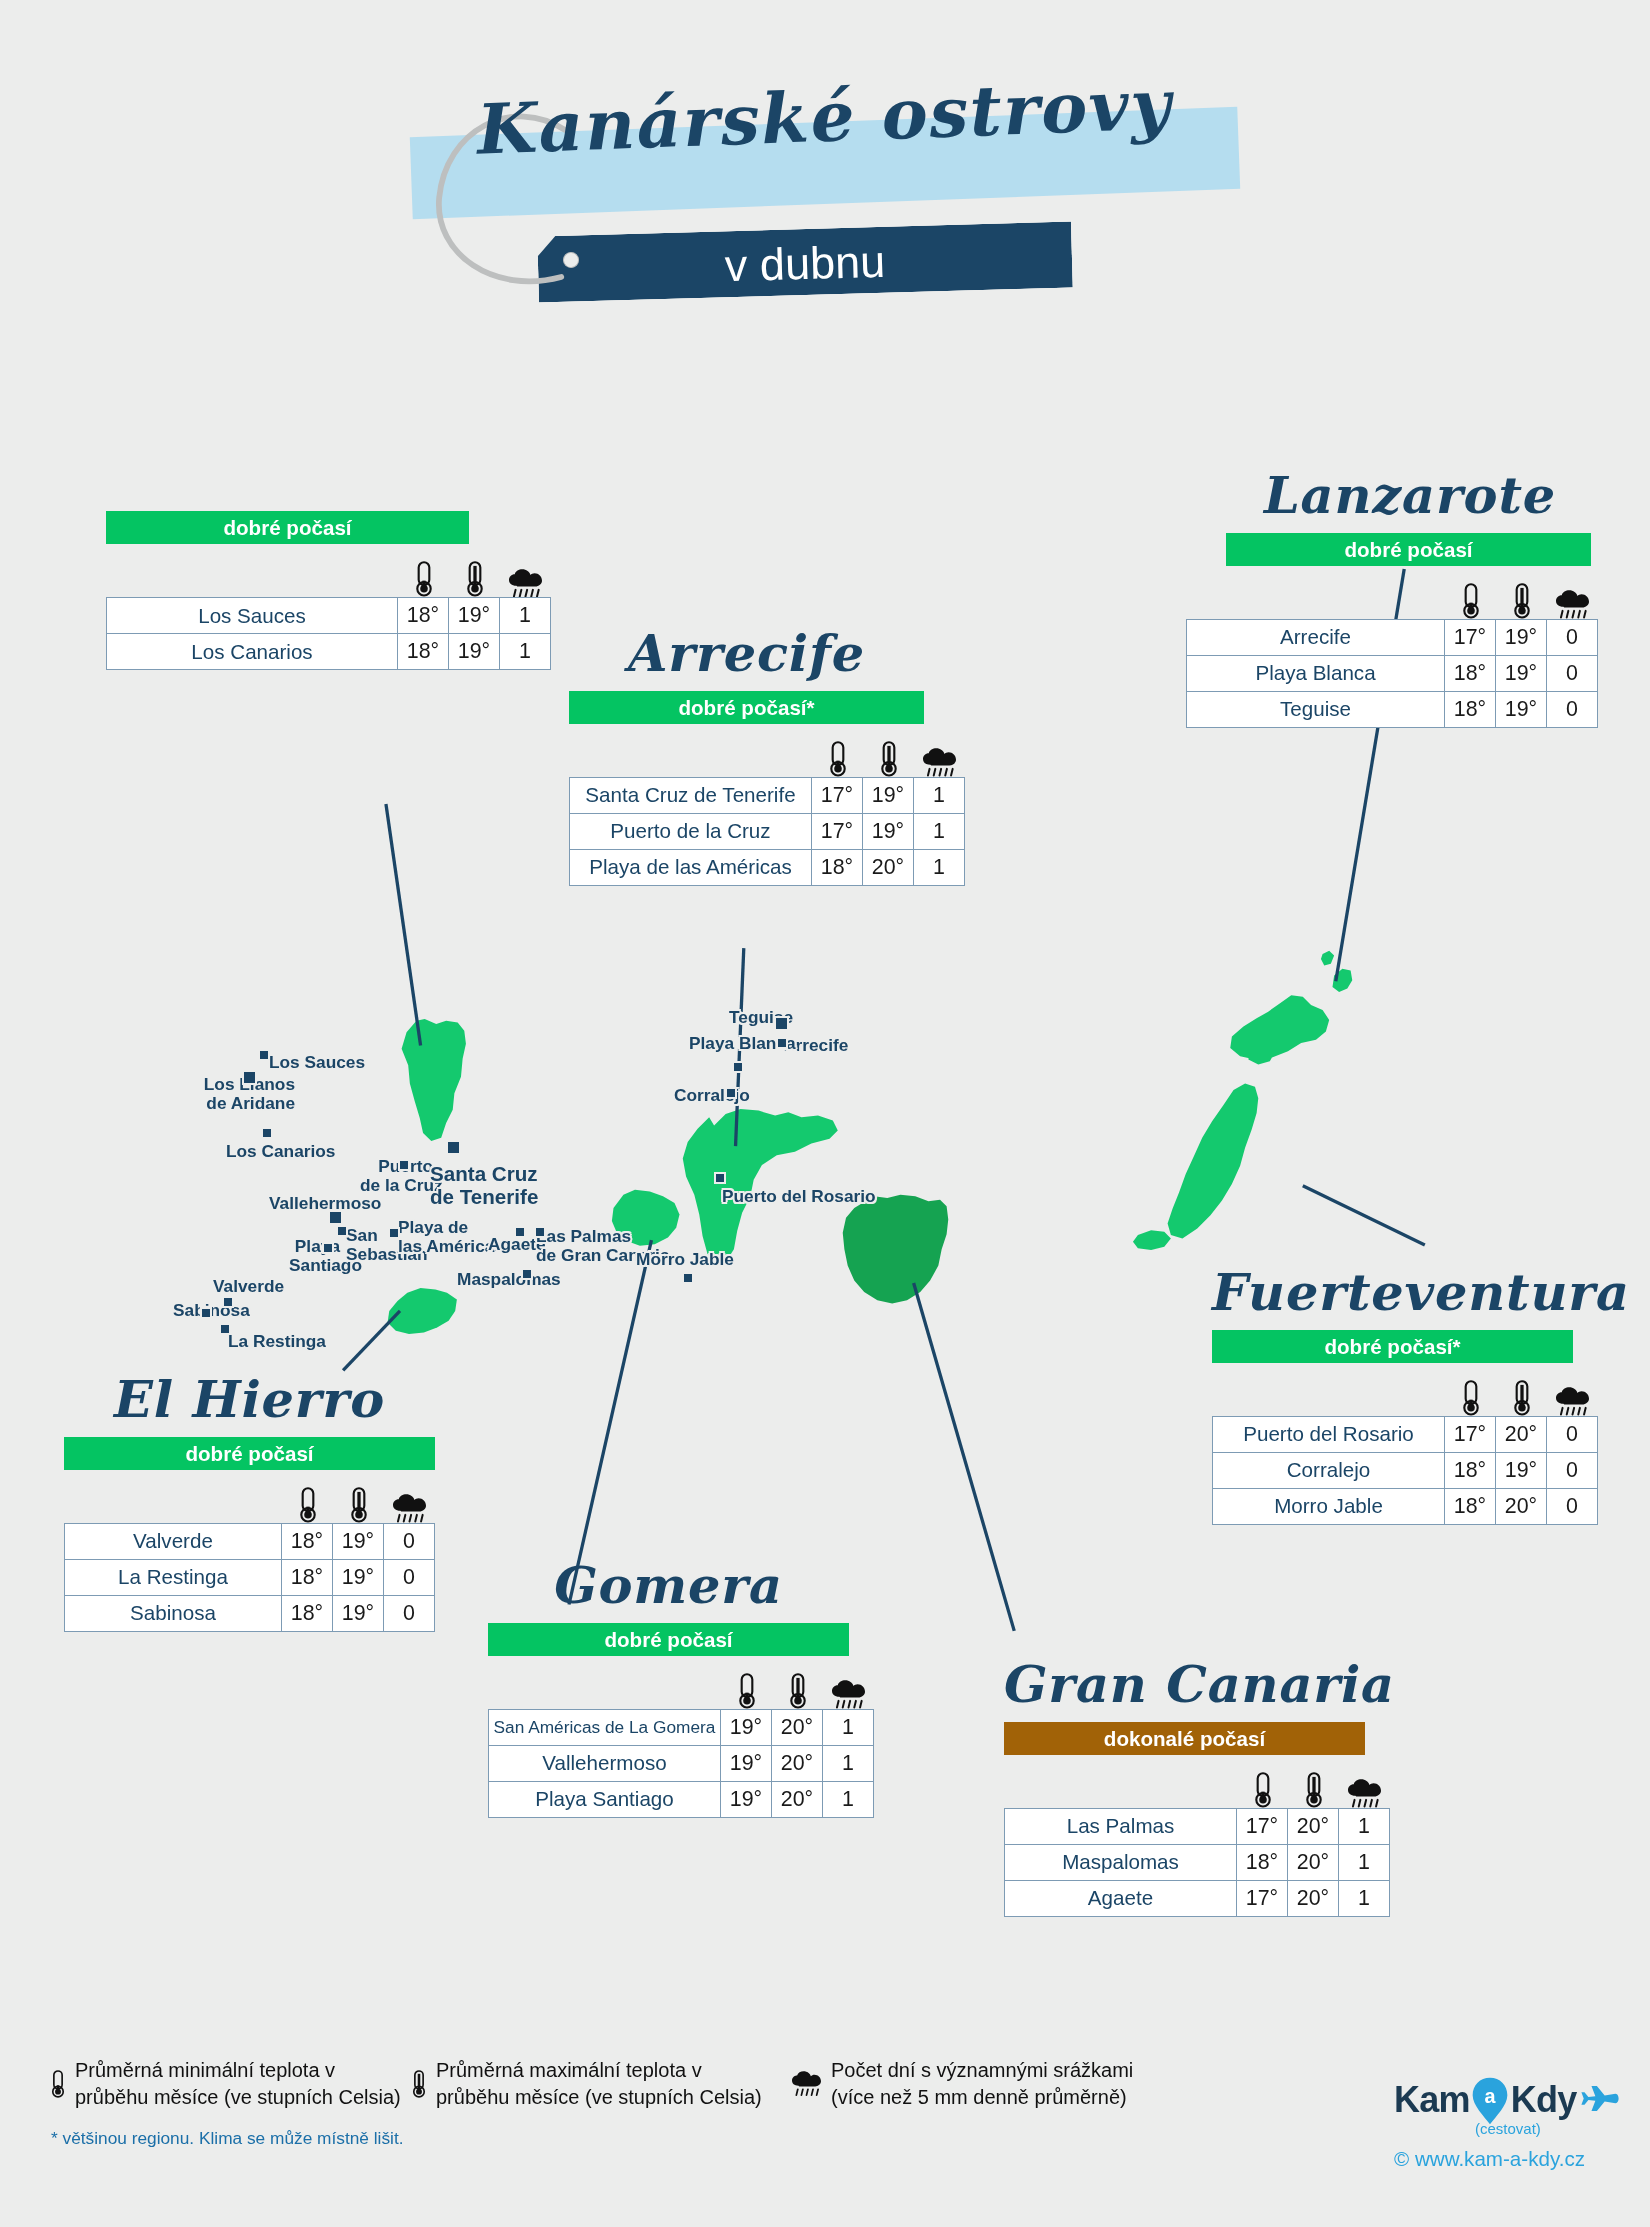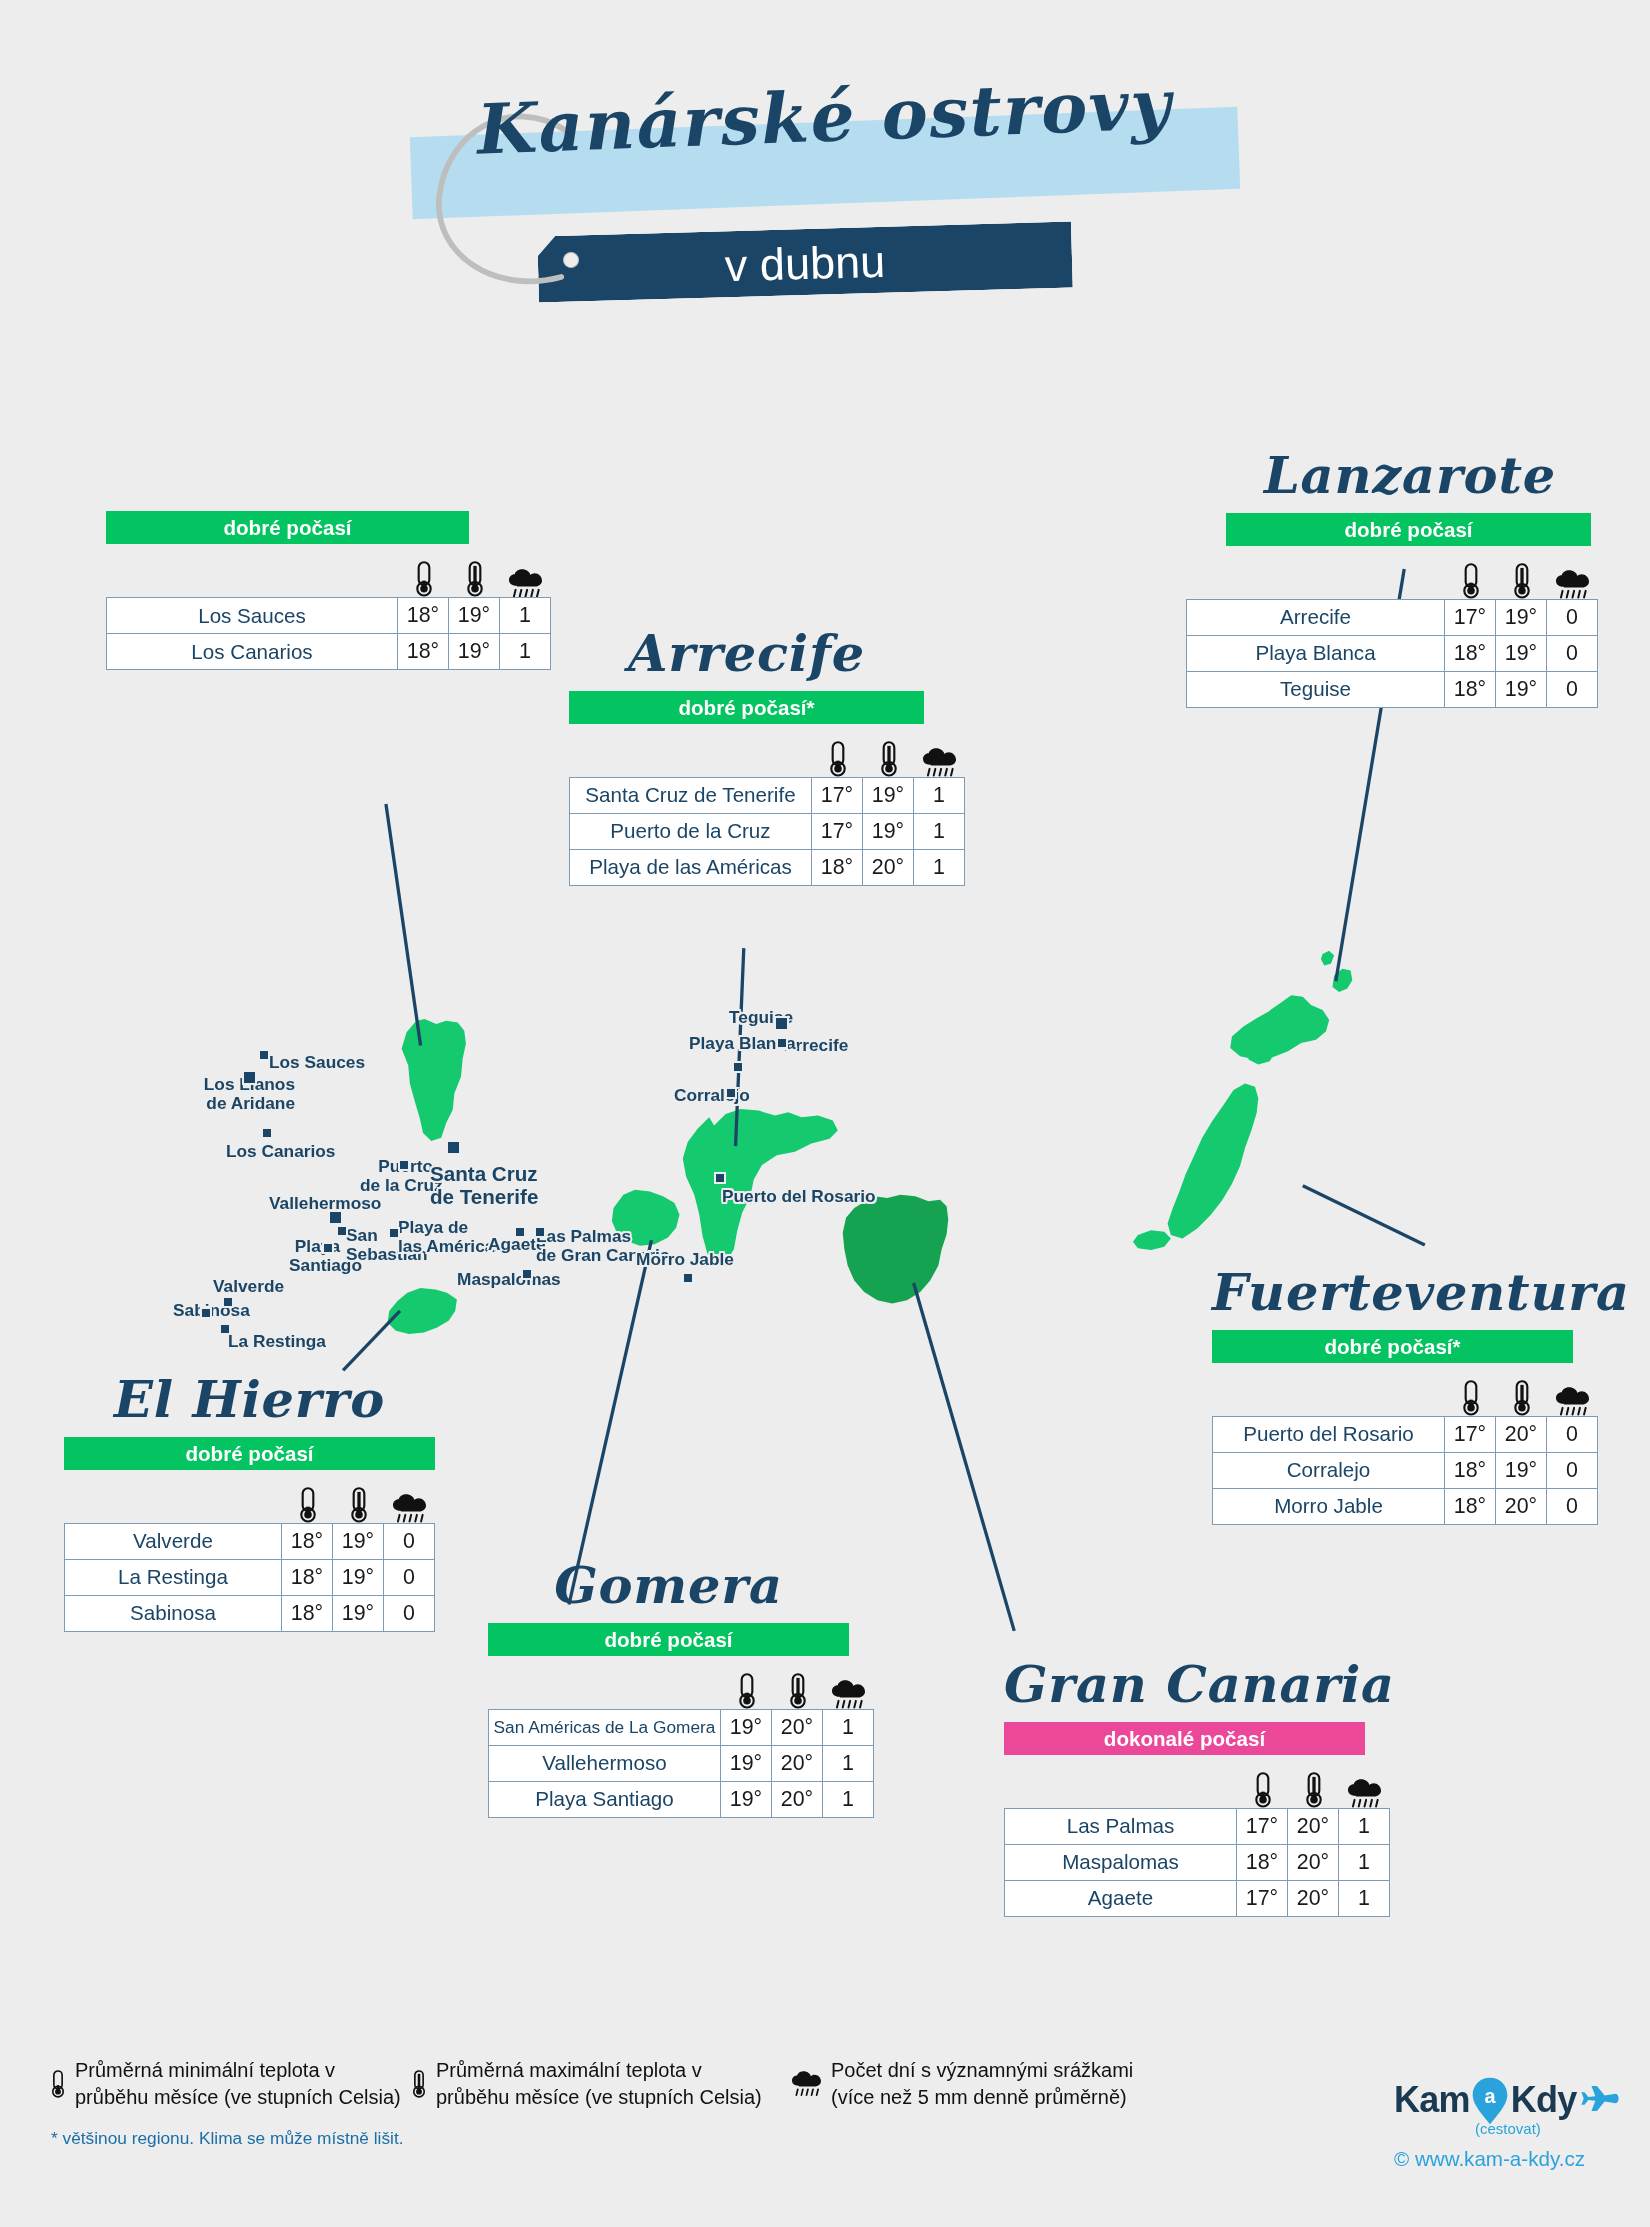--- a/index.html
+++ b/index.html
@@ -75,21 +75,21 @@
   .status-band {
     margin-top: 10px;
     height: 33px;
     line-height: 33px;
     text-align: center;
     color: #fff;
     font-weight: 700;
     font-size: 20.6px;
     background: #04c462;
   }
-  .status-band.perfect { background: #ec4899; }
+  .status-band.perfect { background: #a16207; }
 
   .icon-row { display: flex; justify-content: flex-end; align-items: flex-end; height: 48px; margin-top: 5px; }
   .icon-cell { display: flex; justify-content: center; align-items: flex-end; }
   .thermo-svg { display: block; }
 
   table.wx {
     border-collapse: collapse;
     width: 100%;
     background: #ffffff;
     table-layout: fixed;
@@ -399,21 +399,21 @@
             <tr>
               <td class="place">Playa de las Américas</td>
               <td class="num">18°</td>
               <td class="num">20°</td>
               <td class="num">1</td>
             </tr>
           </tbody>
         </table>
       </div>
       <div class="island-card" style="left: 1204px; top: 449px; width: 412px;">
-        <div class="island-name" style="width: 412px;">Lanzarote</div>
+        <div class="island-name" style="width: 412px; margin-top: 20px;">Lanzarote</div>
         <div class="status-band" style="width: 365px; margin-left: 22px;">dobré počasí</div>
         <div class="icon-row" style="width: 412px; margin-left: -18px;">
           <div class="icon-cell" style="width: 51px;">
             <svg class="thermo-svg" width="18" height="36" viewBox="0 0 22 44">
               <rect x="4.5" y="1.5" width="13" height="28" rx="6.5" fill="none" stroke="#111" stroke-width="2.6"></rect>
               <circle cx="11" cy="34" r="8.2" fill="none" stroke="#111" stroke-width="2.6"></circle>
               <circle cx="11" cy="34" r="4.6" fill="#111"></circle>
               <rect x="9" y="24" width="4" height="9" fill="#111"></rect>
             </svg>
           </div>

